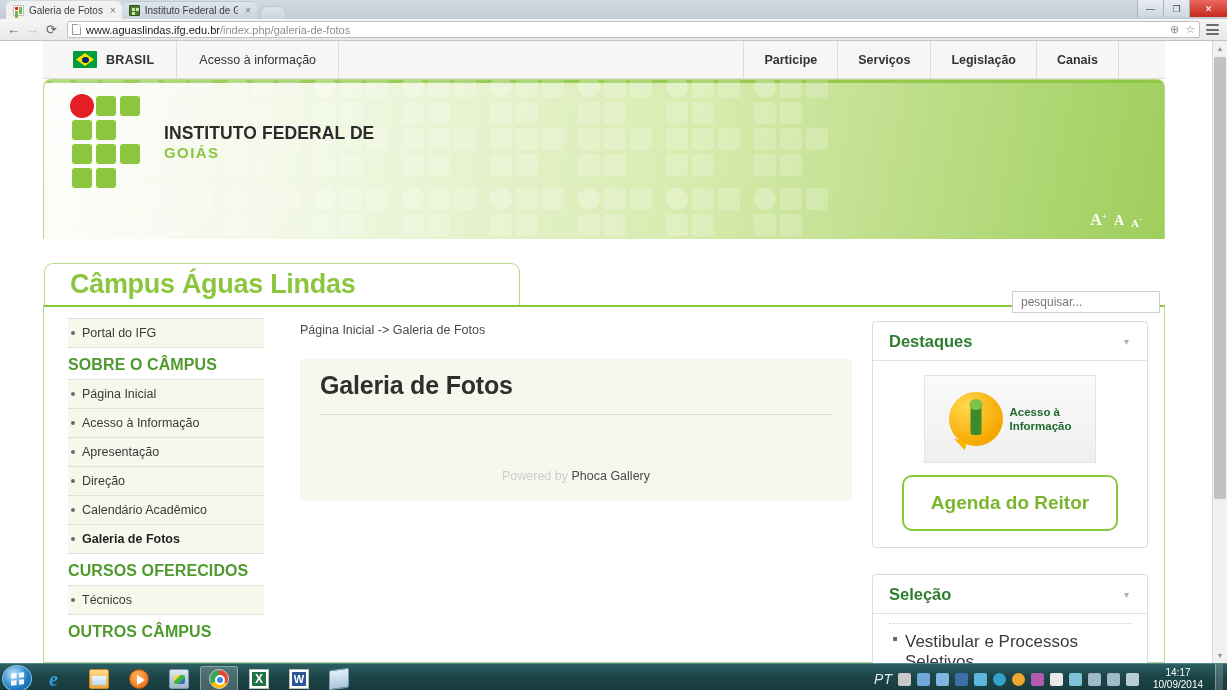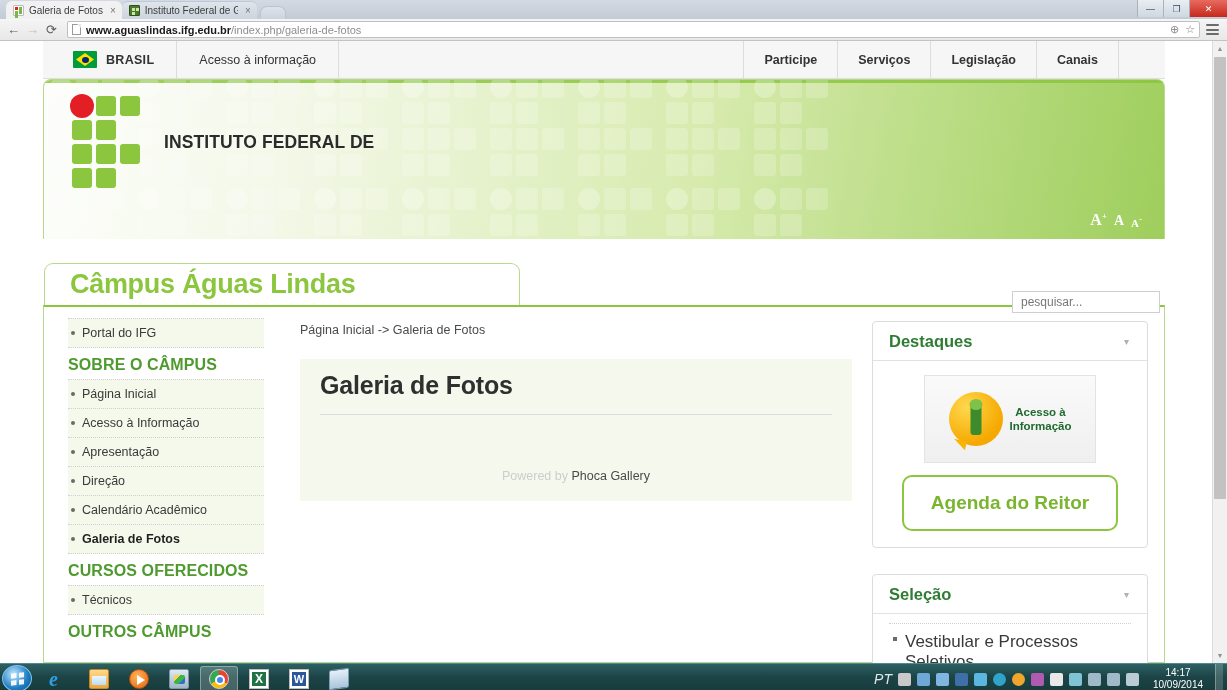--- a/index.html
+++ b/index.html
@@ -114,21 +114,21 @@
   }
   .page-icon {
     width: 9px; height: 11px;
     border: 1px solid #9a9a9a; background: #fff;
     margin-right: 5px; flex: none; position: relative;
   }
   .page-icon::after {
     content: ""; position: absolute; right: -1px; top: -1px;
     border-left: 4px solid transparent; border-top: 4px solid #e8e8e8;
   }
-  .url-host { color: #1a1a1a; font-weight: bold; }
+  .url-host { color: #1a1a1a; }
   .url-path { color: #8e8e8e; }
   .omni-right {
     position: absolute; right: 4px; display: flex; gap: 6px; align-items: center;
   }
   .tb-icon { font-size: 11px; color: #8c8c8c; }
   .menu-icon {
     width: 13px; height: 11px; flex: none; margin: 0 4px 0 2px;
     display: flex; flex-direction: column; justify-content: space-between;
   }
   .menu-icon span { display: block; height: 2px; background: #6b6b6b; border-radius: 1px; }
@@ -388,21 +388,21 @@
     position: absolute; left: 50%; top: 9px;
     transform: translateX(-50%);
     width: 11px; height: 34px;
     background: #3d8b2c; border-radius: 3px;
   }
   .ai-i::before {
     content: ""; position: absolute; left: -1px; top: -2px;
     width: 13px; height: 11px; background: #7ec24a; border-radius: 50%;
   }
   .ai-text {
-    font-size: 11.5px; font-weight: bold; color: #1f6a2e; line-height: 1.22; text-align: center;
+    font-size: 11.5px; font-weight: bold; color: #1f6a2e; line-height: 1.22;
   }
   .agenda-btn {
     margin: 12px auto 0 auto;
     width: 216px; height: 56px;
     border: 2px solid #8cc63f;
     border-radius: 10px;
     display: flex; align-items: center; justify-content: center;
     font-size: 19px; font-weight: bold; color: #7ab52f;
     background: #fff;
   }
@@ -777,20 +777,21 @@
           <span class="ifg-sq" style="left:2px;  top:26px;"></span>
           <span class="ifg-sq" style="left:26px; top:26px;"></span>
           <span class="ifg-sq" style="left:2px;  top:50px;"></span>
           <span class="ifg-sq" style="left:26px; top:50px;"></span>
           <span class="ifg-sq" style="left:50px; top:50px;"></span>
           <span class="ifg-sq" style="left:2px;  top:74px;"></span>
           <span class="ifg-sq" style="left:26px; top:74px;"></span>
         </div>
         <div class="inst-name">
           <div class="l1">INSTITUTO FEDERAL DE</div>
+          <div class="l3">GOIÁS</div>
         </div>
       </div>
 
       <div class="fontsize-ctl">
         <span class="fs-a fs-1"><span>A</span><span class="fs-sup">+</span></span>
         <span class="fs-a fs-2">A</span>
         <span class="fs-a fs-3"><span>A</span><span class="fs-sup">-</span></span>
       </div>
     </div>
 

